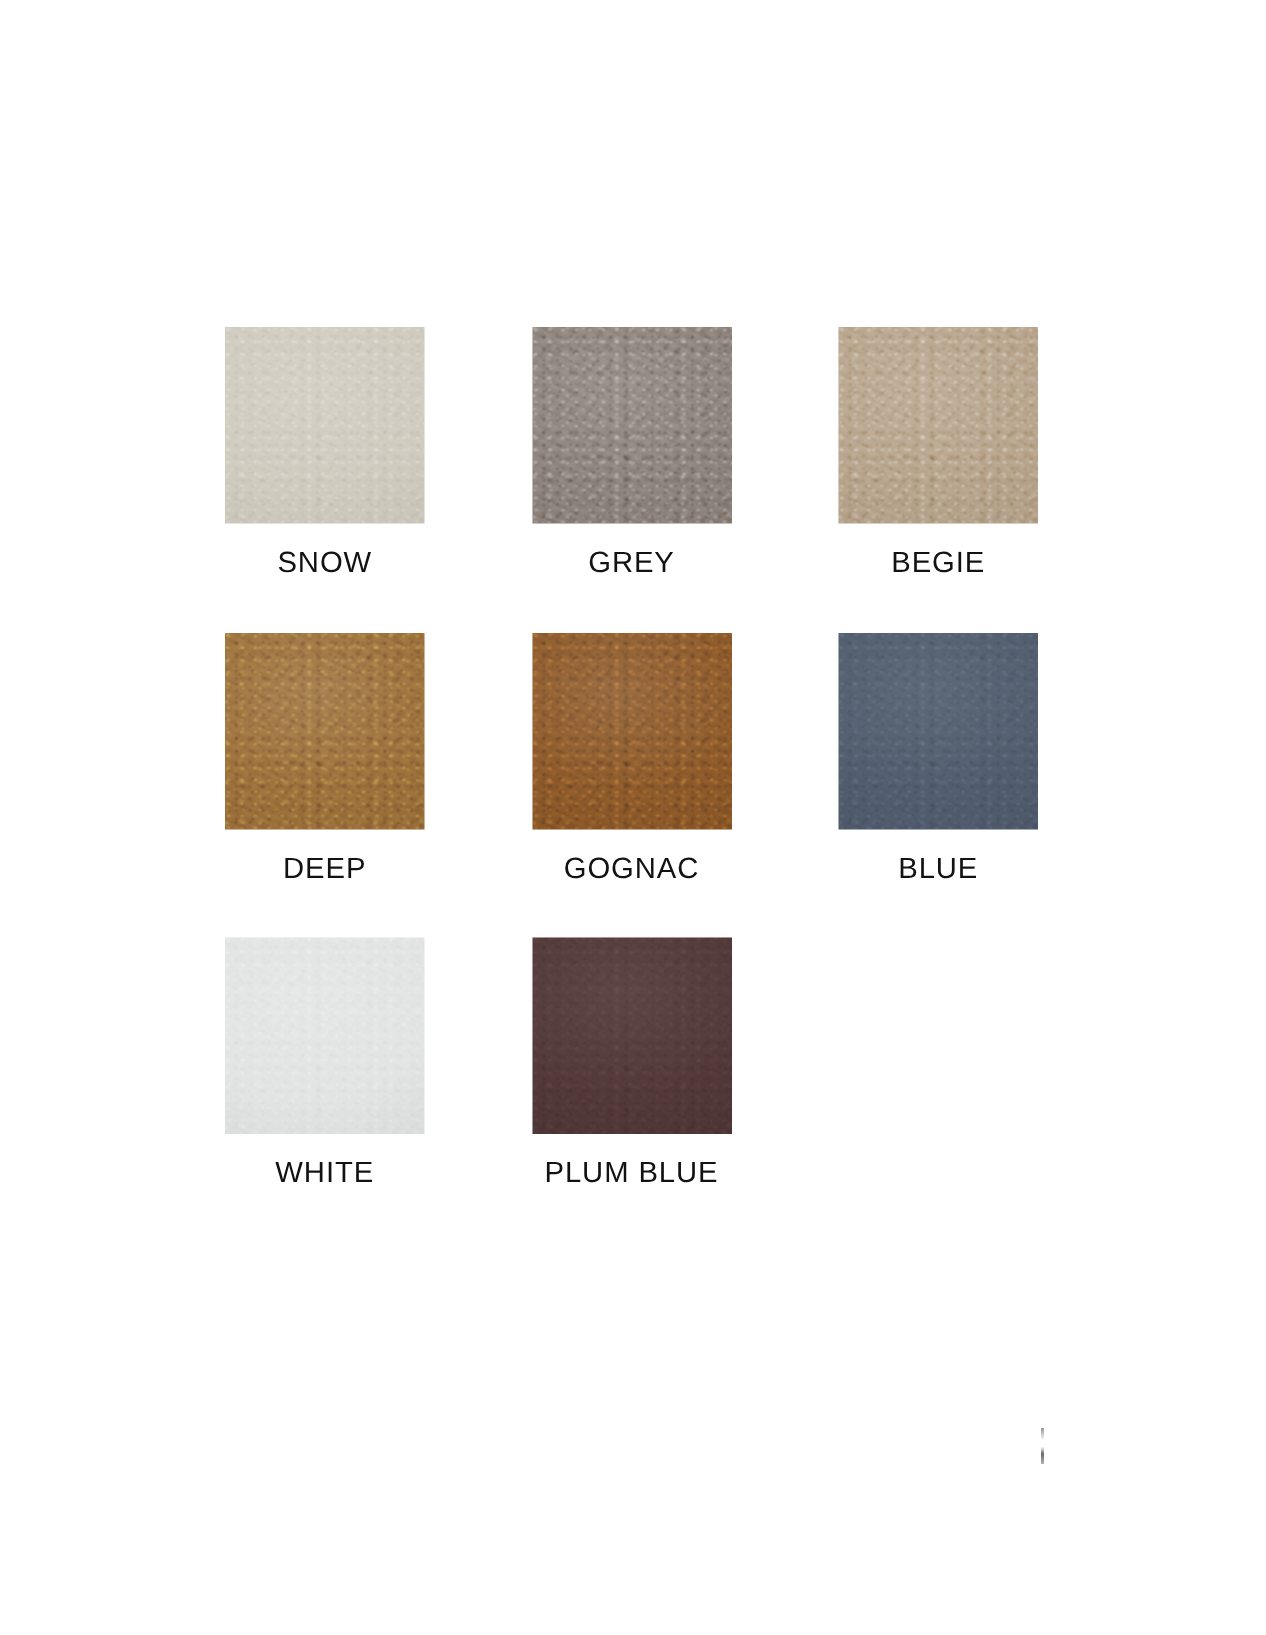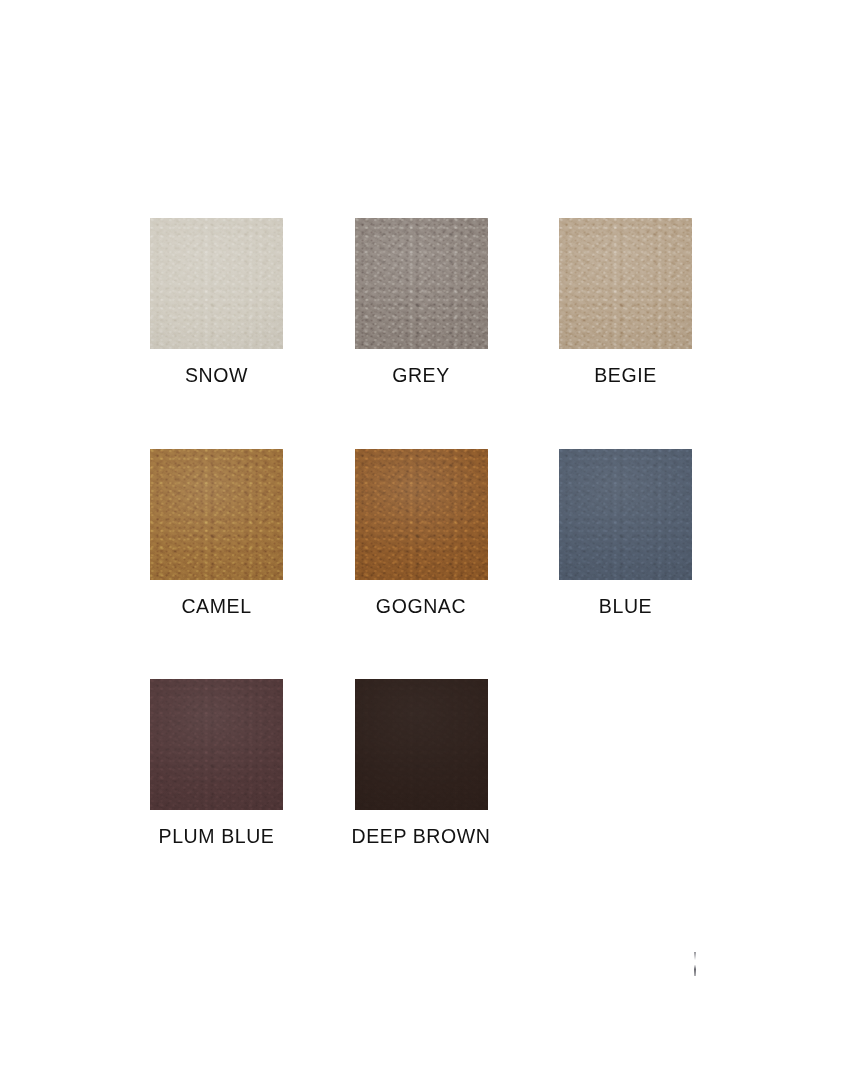--- a/index.html
+++ b/index.html
@@ -18,21 +18,21 @@
   }
 
   #swatch-grid {
     position: absolute;
     left: 150px;
     top: 218px;
     width: 542px;
     display: grid;
     grid-template-columns: 133px 133px 133px;
     justify-content: space-between;
-    row-gap: 63px;
+    row-gap: 36px;
   }
 
   .swatch-cell {
     width: 133px;
     display: flex;
     flex-direction: column;
     align-items: center;
   }
 
   .swatch-chip {
@@ -164,53 +164,53 @@
       </div>
       <div class="swatch-label">BEGIE</div>
     </div>
     <div class="swatch-cell">
       <div class="swatch-chip" style="background-color: rgb(154, 109, 54); width: 133px; height: 131px;">
         <div class="grain-a"></div>
         <div class="grain-b"></div>
         <div class="grain-c"></div>
         <div class="sheen"></div>
       </div>
-      <div class="swatch-label">CAMEL</div>
+      <div class="swatch-label">DEEP</div>
     </div>
     <div class="swatch-cell">
       <div class="swatch-chip" style="background-color: rgb(138, 85, 36); width: 133px; height: 131px;">
         <div class="grain-a"></div>
         <div class="grain-b"></div>
         <div class="grain-c"></div>
         <div class="sheen"></div>
       </div>
       <div class="swatch-label">GOGNAC</div>
     </div>
     <div class="swatch-cell">
       <div class="swatch-chip tone-dark" style="background-color: rgb(78, 90, 107); width: 133px; height: 131px;">
         <div class="grain-a"></div>
         <div class="grain-b"></div>
         <div class="grain-c"></div>
         <div class="sheen"></div>
       </div>
       <div class="swatch-label">BLUE</div>
     </div>
     <div class="swatch-cell">
+      <div class="swatch-chip tone-light" style="background-color: rgb(226, 228, 227); width: 133px; height: 131px;">
+        <div class="grain-a"></div>
+        <div class="grain-b"></div>
+        <div class="grain-c"></div>
+        <div class="sheen"></div>
+      </div>
+      <div class="swatch-label">WHITE</div>
+    </div>
+    <div class="swatch-cell">
       <div class="swatch-chip tone-dark" style="background-color: rgb(78, 52, 53); width: 133px; height: 131px;">
         <div class="grain-a"></div>
         <div class="grain-b"></div>
         <div class="grain-c"></div>
         <div class="sheen"></div>
       </div>
       <div class="swatch-label">PLUM BLUE</div>
     </div>
-    <div class="swatch-cell">
-      <div class="swatch-chip tone-verydark" style="background-color: rgb(43, 29, 24); width: 133px; height: 131px;">
-        <div class="grain-a"></div>
-        <div class="grain-b"></div>
-        <div class="grain-c"></div>
-        <div class="sheen"></div>
-      </div>
-      <div class="swatch-label">DEEP BROWN</div>
-    </div>
   </div>
 
 <div id="scan-artifact"></div>
 
 </body></html>

